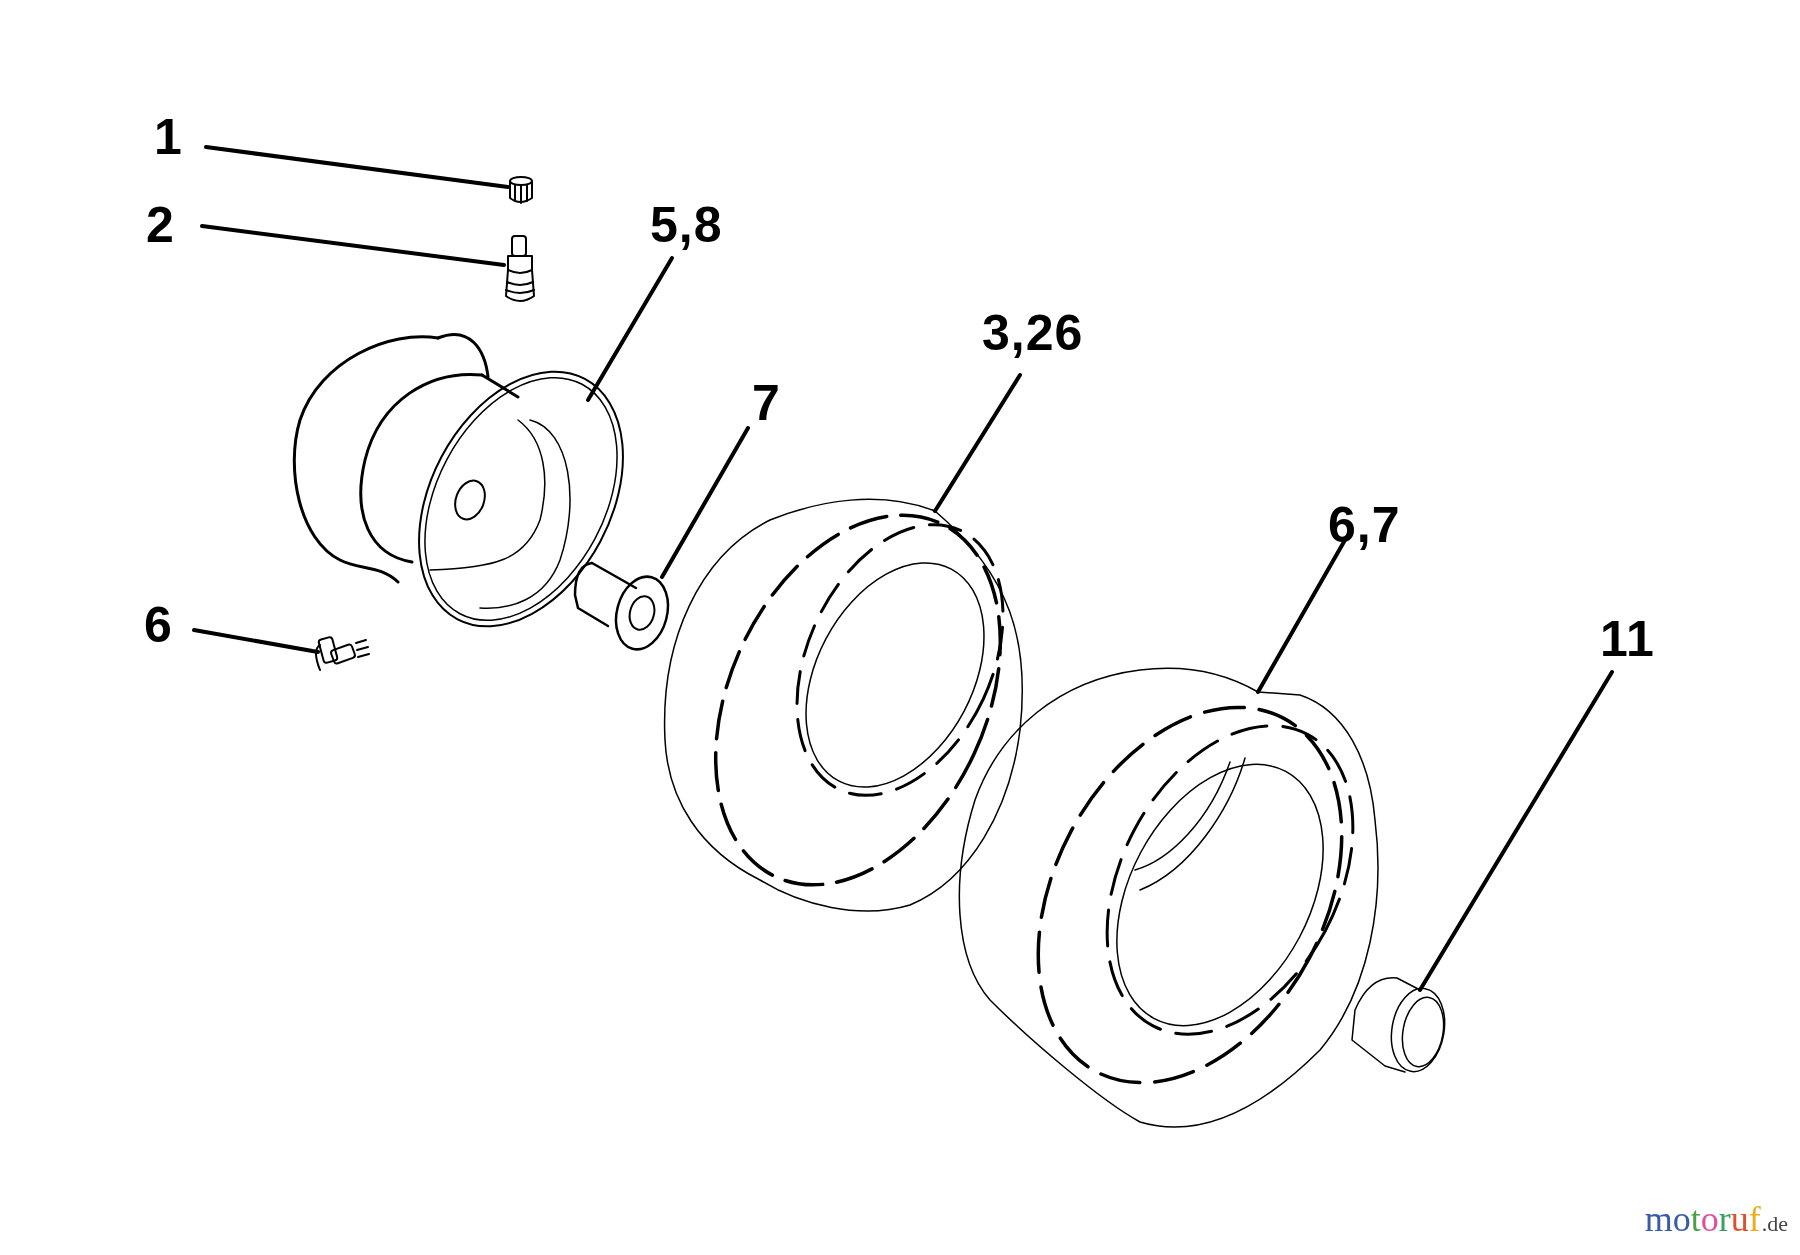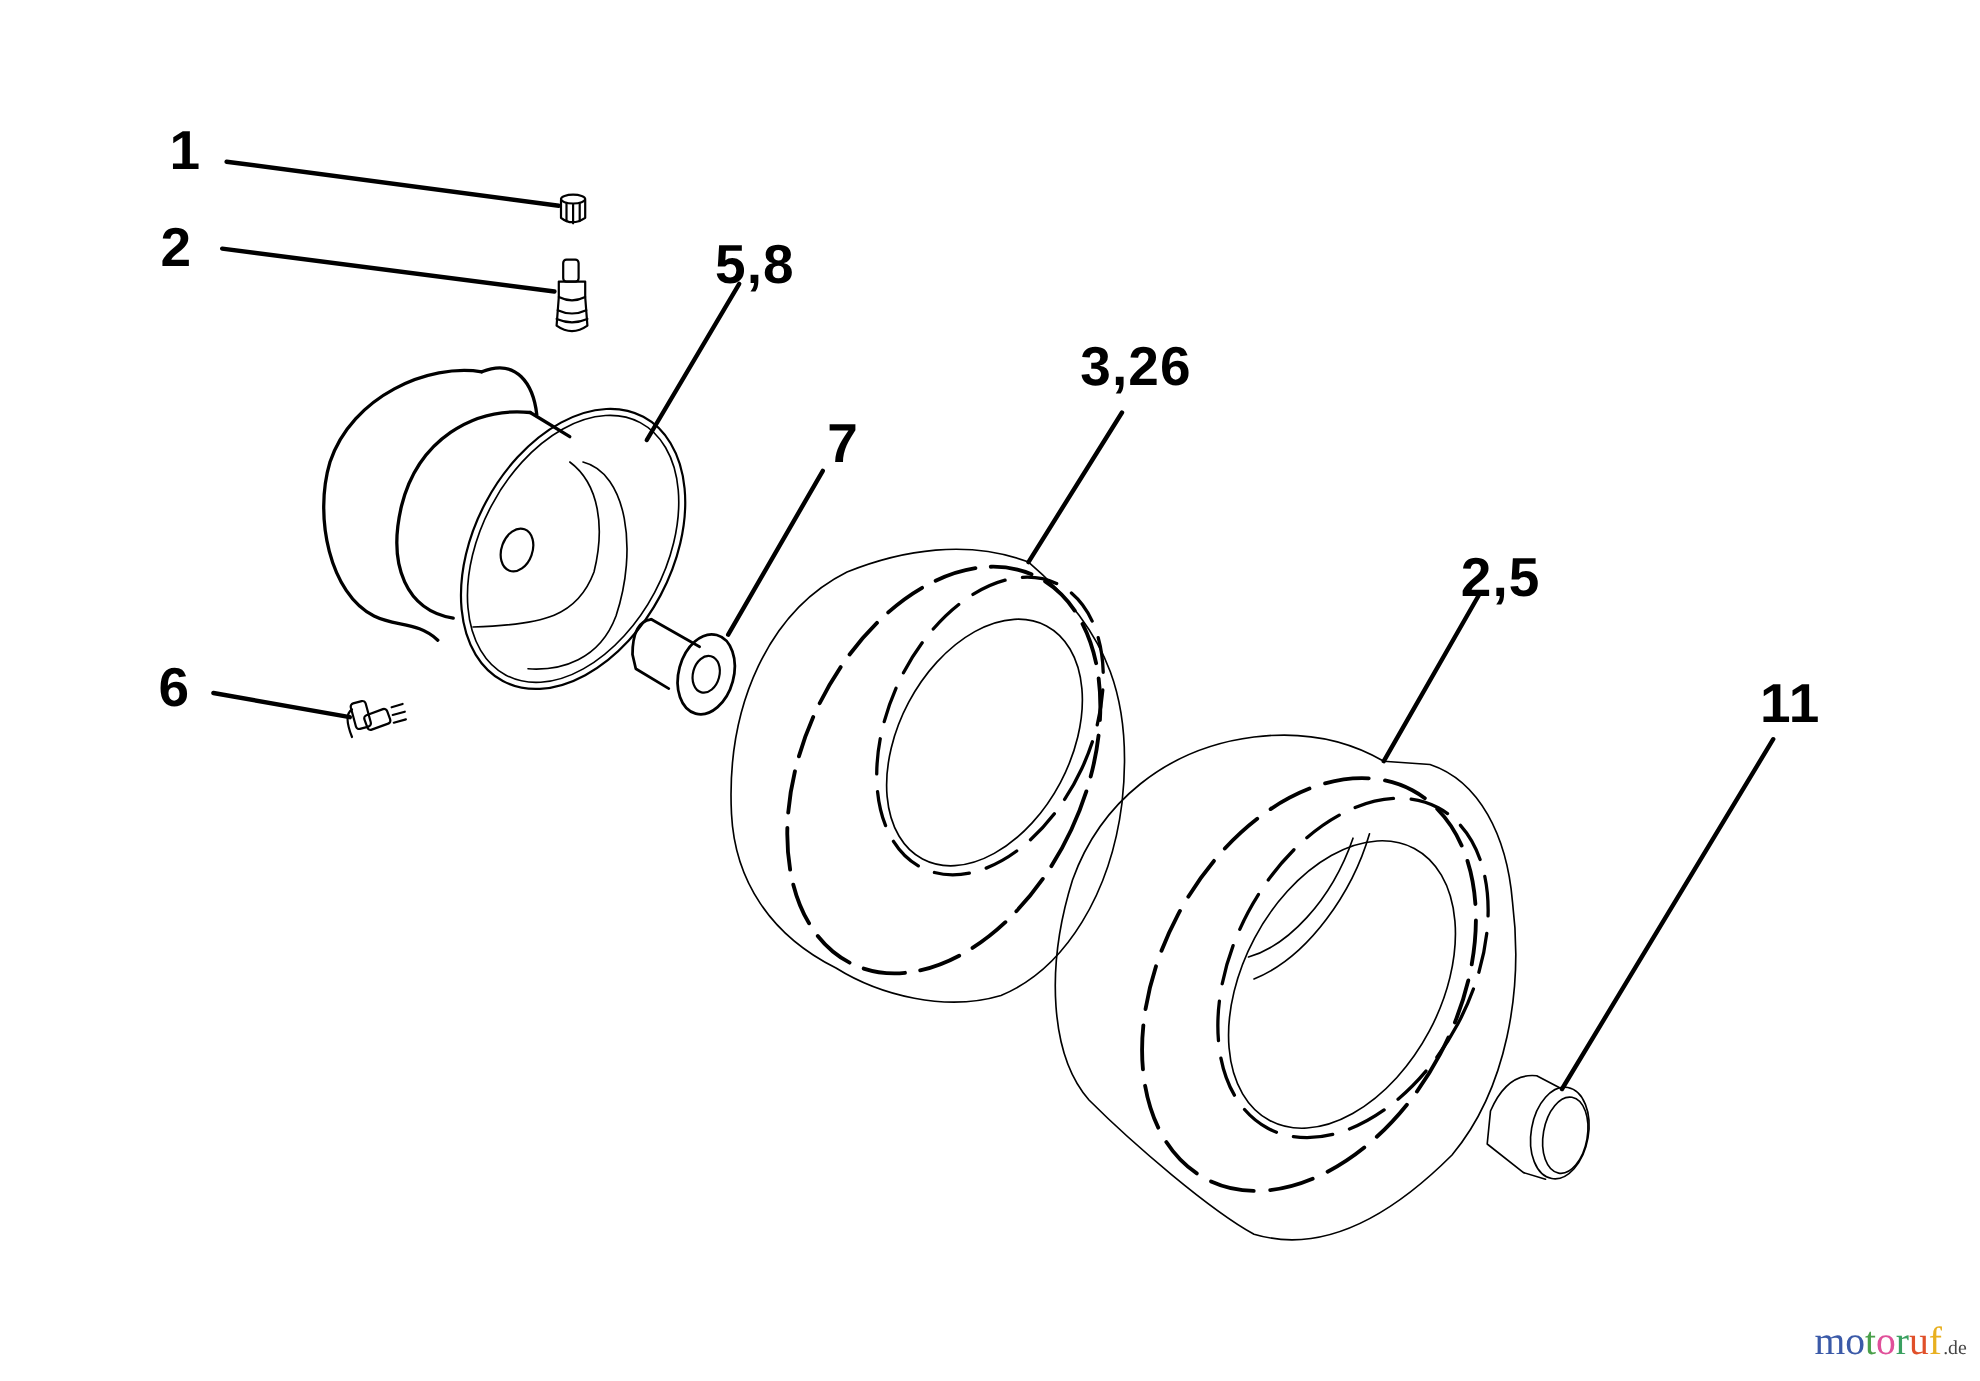--- a/index.html
+++ b/index.html
@@ -1,21 +1,21 @@
 <!DOCTYPE html>
 <html><head>
   <meta charset="utf-8">
   <style>
     html, body { margin: 0; padding: 0; background: #ffffff; }
     body { width: 1800px; height: 1255px; position: relative; overflow: hidden; font-family: "Liberation Sans", sans-serif; }
     #diagram { position: absolute; left: 0; top: 0; width: 1800px; height: 1255px; }
     .callout-label { position: absolute; font-family: "Liberation Sans", sans-serif; font-weight: bold; font-size: 50px; color: #000; line-height: 1; letter-spacing: 1px; }
     .watermark { position: absolute; right: 12px; bottom: 18px; font-family: "Liberation Serif", serif; font-size: 36px; line-height: 1; }
     .watermark span { display: inline-block; }
-    .watermark .tld { font-size: 18px; color: #444; margin-left: 1px; text-align: right; }
+    .watermark .tld { font-size: 22px; color: #444; margin-left: 1px; text-align: right; }
   </style>
 </head>
 <body>
 
 <svg id="diagram" viewBox="0 0 1800 1255" xmlns="http://www.w3.org/2000/svg">
   <g fill="none" stroke="#000" stroke-linecap="round" stroke-linejoin="round">
 
     <g stroke-width="4">
       <line x1="206" y1="147" x2="508" y2="187"></line>
       <line x1="202" y1="226" x2="504" y2="265"></line>
@@ -96,22 +96,22 @@
     <g stroke-width="1.5">
       <path d="M1420 990 L1397 978 Q1370 975 1355 1010 L1352 1040 L1385 1066 L1405 1072"></path>
       <ellipse cx="1418" cy="1030" rx="26" ry="42" transform="rotate(10 1418 1030)"></ellipse>
       <ellipse cx="1423" cy="1032" rx="20" ry="35" transform="rotate(10 1423 1032)"></ellipse>
     </g>
   </g>
 </svg>
 
 <div class="callout-label" style="left:154px; top:112px;">1</div>
 <div class="callout-label" style="left:146px; top:200px;">2</div>
-<div class="callout-label" style="left:650px; top:200px;margin-top:15px;">5,8</div>
+<div class="callout-label" style="left:650px; top:200px;">5,8</div>
 <div class="callout-label" style="left:752px; top:378px;">7</div>
 <div class="callout-label" style="left:982px; top:308px;">3,26</div>
-<div class="callout-label" style="left:1328px; top:500px;">2,5</div>
+<div class="callout-label" style="left:1328px; top:500px;">6,7</div>
 <div class="callout-label" style="left:1600px; top:614px;text-align:center;">11</div>
 <div class="callout-label" style="left:144px; top:600px;">6</div>
 
 <div class="watermark">
   <span style="color:#3b5aa8">m</span><span style="color:#3b5aa8">o</span><span style="color:#4aa04a">t</span><span style="color:#e0509a">o</span><span style="color:#3aa060">r</span><span style="color:#e0502a">u</span><span style="color:#e8b020">f</span><span class="tld">.de</span>
 </div>
 
 </body></html>

